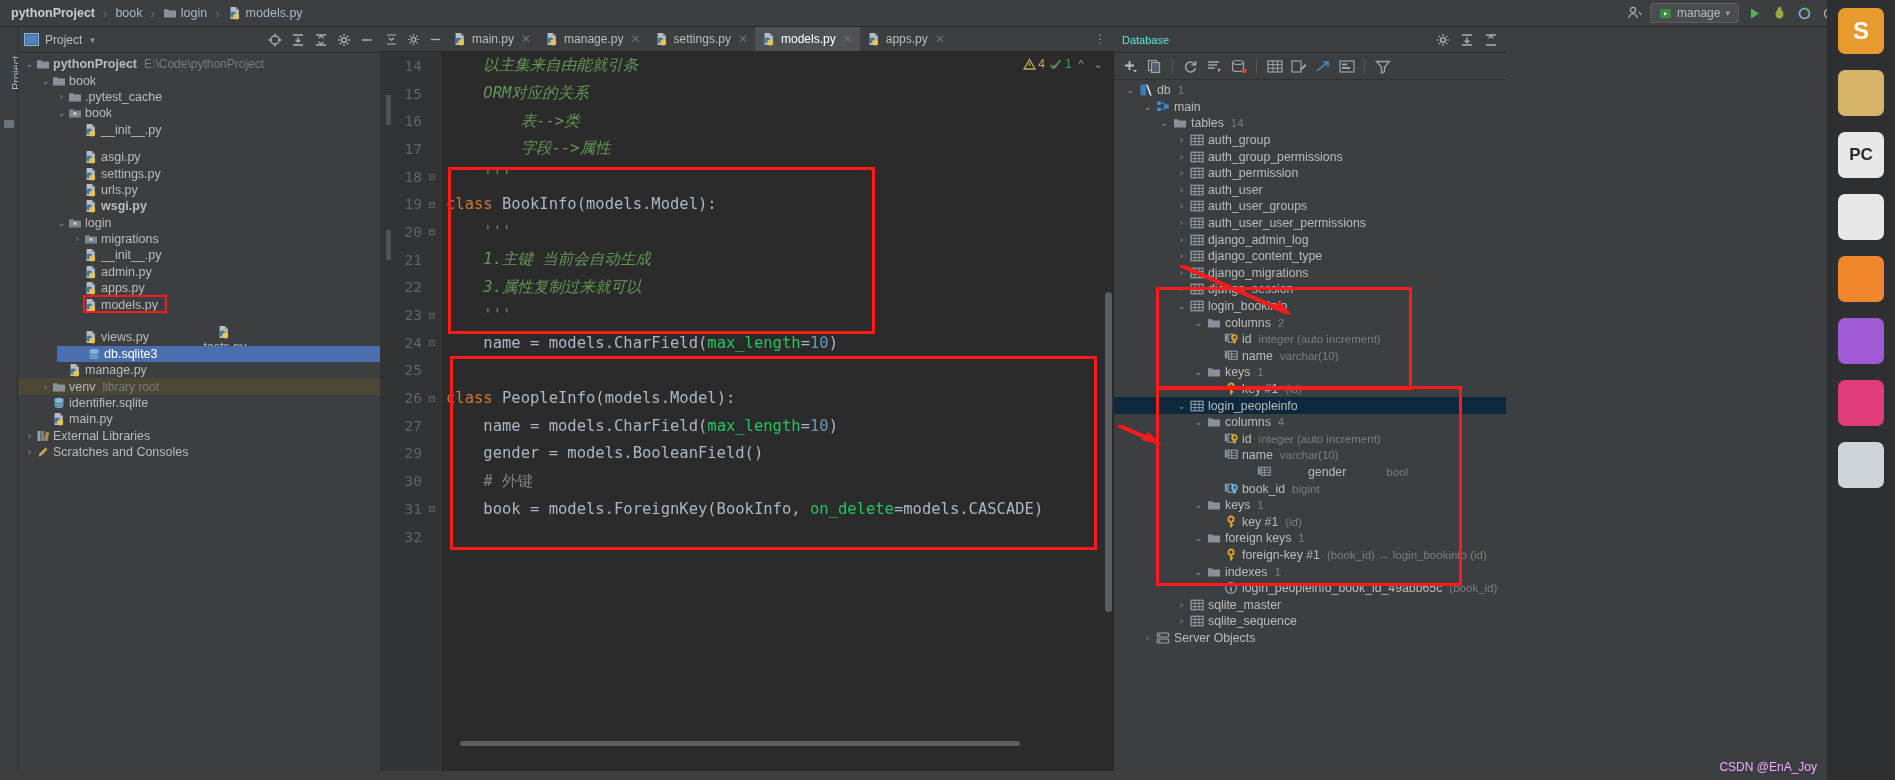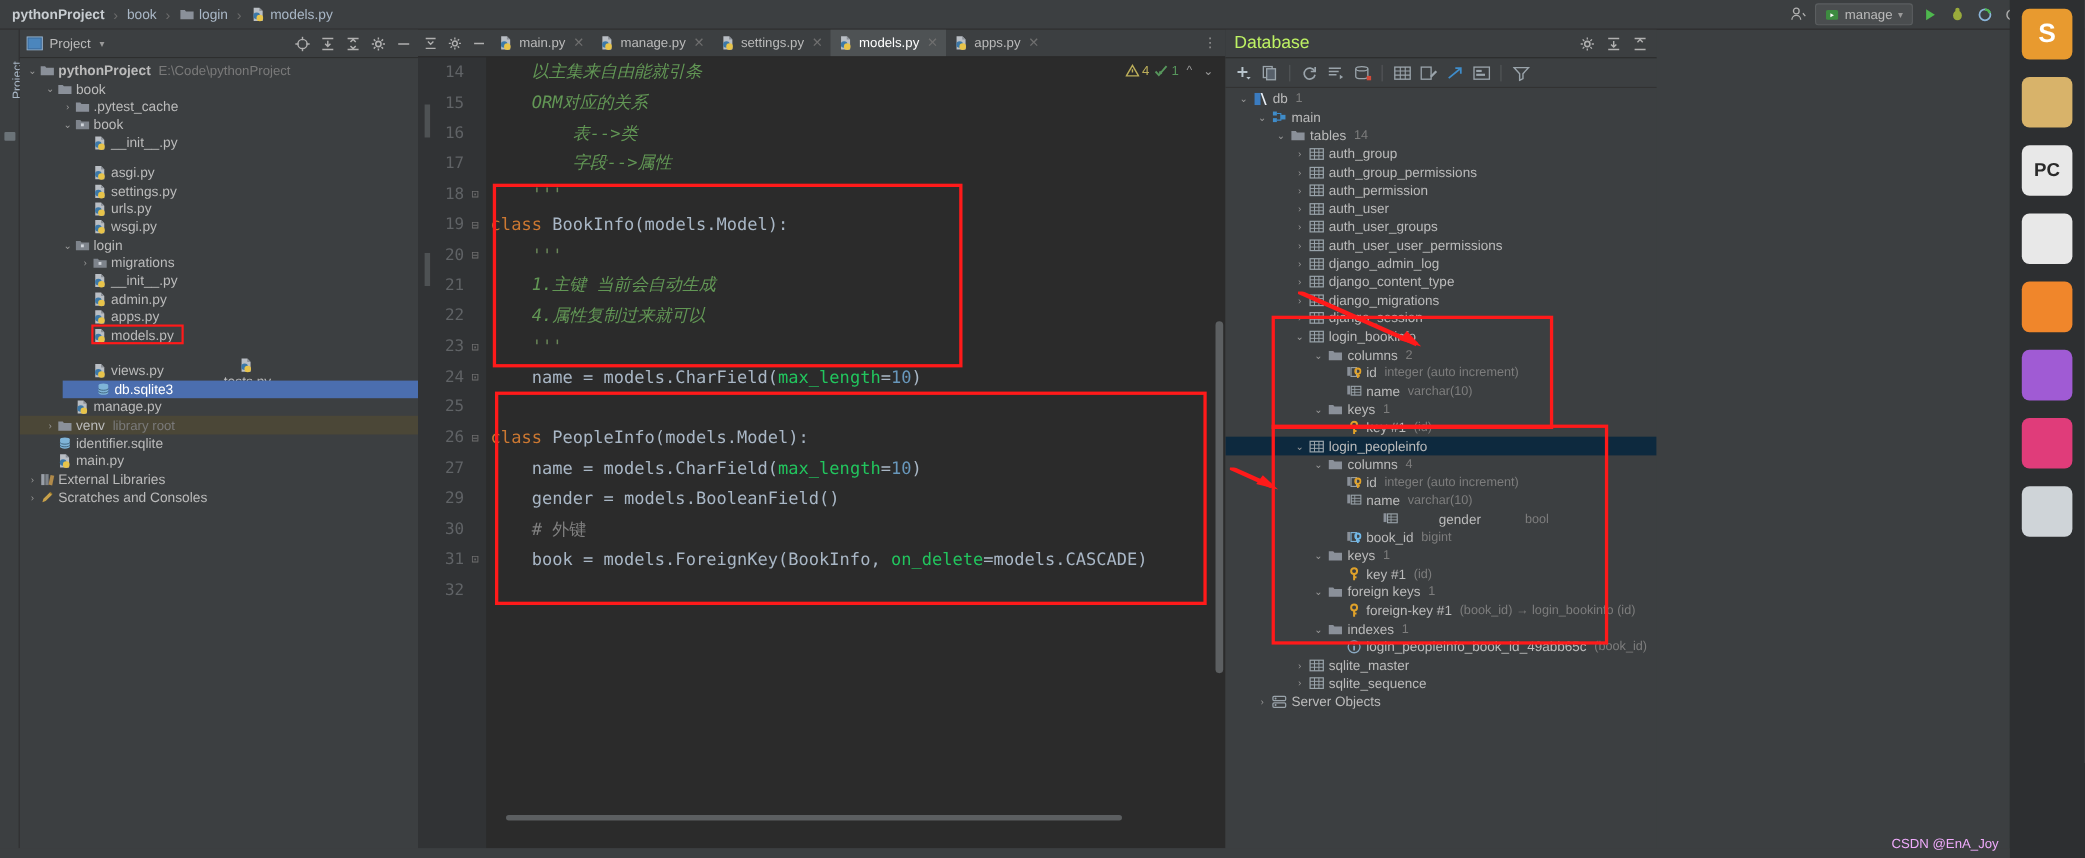--- a/index.html
+++ b/index.html
@@ -140,21 +140,21 @@
 
   
   .db-panel {
     position: absolute; top: 27px; left: 1114px; width: 392px; height: 753px;
     background: #3c3f41; display: flex; flex-direction: column;
   }
   .db-head {
     height: 26px; display: flex; align-items: center; padding: 0 8px;
     border-bottom: 1px solid #2b2b2b;
   }
-  .db-title { font-size: 16px; color: #bef264; }
+  .db-title { font-size: 11px; color: #5eead4; }
   .db-head-icons { margin-left: auto; display: flex; gap: 10px; align-items: center; }
   .db-toolbar {
     height: 27px; display: flex; align-items: center; gap: 5px;
     padding: 0 7px; border-bottom: 1px solid #323232;
   }
   .dbt { width: 19px; height: 19px; display: flex; align-items: center; justify-content: center; }
   .dbdiv { width: 1px; height: 15px; background: #55585a; margin: 0 3px; }
   .db-tree { flex: 1; overflow: hidden; padding-top: 2px; font-size: 12.3px; }
   .dbrow { display: flex; align-items: center; height: 16.6px; white-space: nowrap; position: relative; }
   .dbrow .arr { width: 13px; text-align: center; color: #9a9a9a; font-size: 9px; flex: 0 0 13px; }
@@ -404,21 +404,21 @@
           <span class="tico">
             <svg width="14" height="14" viewBox="0 0 14 14">
               <path d="M2.6 1h5.2l3 3v9H2.6z" fill="#b9bec4"></path>
               <path d="M7.8 1l3 3h-3z" fill="#8b9097"></path>
               <circle cx="5.4" cy="8.4" r="3" fill="#3c78a8"></circle>
               <circle cx="8.2" cy="10.4" r="3" fill="#e8c44a"></circle>
             </svg>
           </span>
           <span class="tlabel">urls.py</span>
         </div>
-        <div class="trow" style="padding-left: 54px;">
+        <div class="trow" style="padding-left: 54px; font-weight: bold;">
           <span class="arrow"></span>
           <span class="tico">
             <svg width="14" height="14" viewBox="0 0 14 14">
               <path d="M2.6 1h5.2l3 3v9H2.6z" fill="#b9bec4"></path>
               <path d="M7.8 1l3 3h-3z" fill="#8b9097"></path>
               <circle cx="5.4" cy="8.4" r="3" fill="#3c78a8"></circle>
               <circle cx="8.2" cy="10.4" r="3" fill="#e8c44a"></circle>
             </svg>
           </span>
           <span class="tlabel">wsgi.py</span>
@@ -738,21 +738,21 @@
             <span class="ctext"><span class="k-str">    '''</span></span>
           </div>
           <div class="cl">
             <span class="ln">21</span>
             <span class="fold"></span>
             <span class="ctext"><span class="k-doc">    1.主键 当前会自动生成</span></span>
           </div>
           <div class="cl">
             <span class="ln">22</span>
             <span class="fold"></span>
-            <span class="ctext"><span class="k-doc">    4.属性复制过来就可以</span></span>
+            <span class="ctext"><span class="k-doc">    3.属性复制过来就可以</span></span>
           </div>
           <div class="cl">
             <span class="ln">23</span>
             <span class="fold">⊡</span>
             <span class="ctext"><span class="k-str">    '''</span></span>
           </div>
           <div class="cl">
             <span class="ln">24</span>
             <span class="fold">⊡</span>
             <span class="ctext"><span class="k-fn">    name = models.CharField(</span><span class="k-par">max_length</span><span class="k-fn">=</span><span class="k-num">10</span><span class="k-fn">)</span></span>

